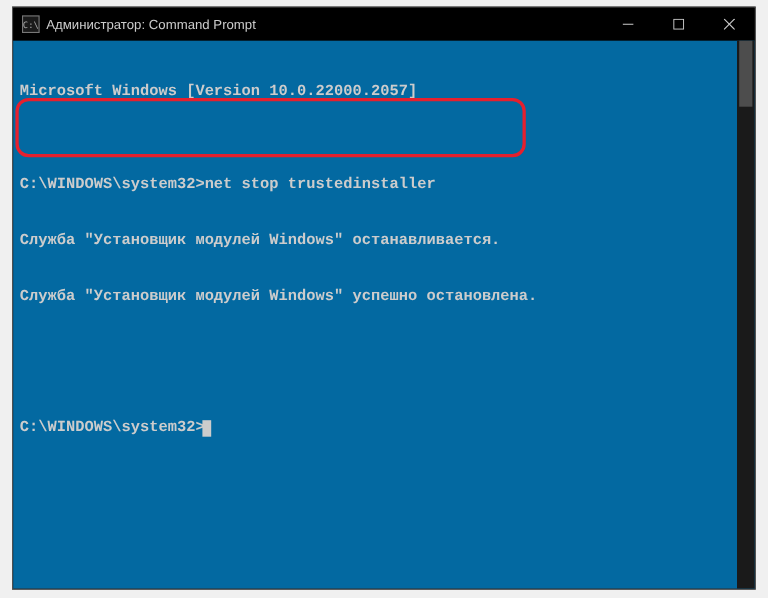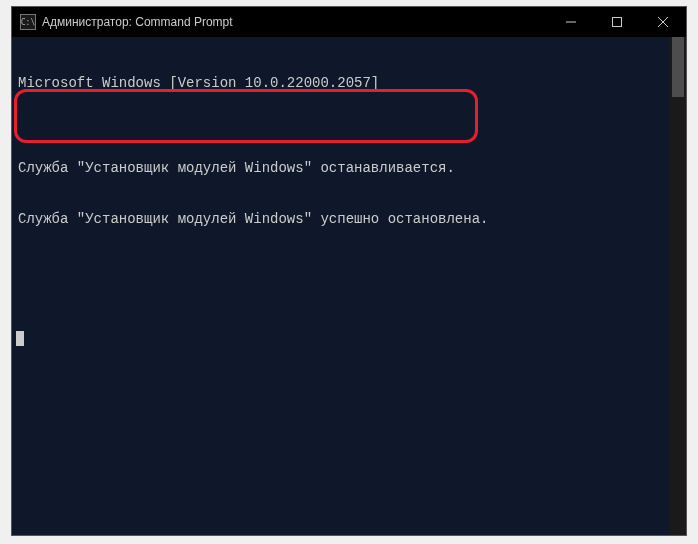--- a/index.html
+++ b/index.html
@@ -49,29 +49,30 @@
     width: 46px;
     height: 30px;
     display: flex;
     align-items: center;
     justify-content: center;
     color: #ccc;
   }
   .winbtn svg { width: 10px; height: 10px; stroke: #ccc; stroke-width: 1; fill: none; }
   .terminal {
     flex: 1;
-    background: #0f172a;
+    background: #0369a1;
     color: #cccccc;
     font-family: Consolas, "Courier New", monospace;
     font-size: 14px;
     line-height: 17px;
     padding: 4px 6px;
     position: relative;
     overflow: hidden;
     white-space: pre;
+    font-weight: bold;
   }
   .terminal .line { white-space: pre; }
   .highlight-box {
     position: absolute;
     border: 3px solid #e5202e;
     border-radius: 12px;
     pointer-events: none;
   }
   .scrollbar {
     position: absolute;
@@ -123,25 +124,26 @@
       <svg viewBox="0 0 10 10">
           <line x1="0" y1="0" x2="10" y2="10"></line>
           <line x1="10" y1="0" x2="0" y2="10"></line>
         </svg>
     </div>
   </div>
 
   <div class="terminal">
     <div class="line">Microsoft Windows [Version 10.0.22000.2057]</div>
     <div class="line"></div>
+    <div class="line">C:\WINDOWS\system32&gt;net stop trustedinstaller</div>
     <div class="line">Служба "Установщик модулей Windows" останавливается.</div>
     <div class="line">Служба "Установщик модулей Windows" успешно остановлена.</div>
     <div class="line"></div>
     <div class="line"></div>
-    <div class="line"><span class="cursor"></span></div>
+    <div class="line"><span>C:\WINDOWS\system32&gt;</span><span class="cursor"></span></div>
 
     <div class="highlight-box" id="hl" style="top: 52px; left: 2px; width: 464px; height: 54px;"></div>
   </div>
 
   <div class="scrollbar">
     <div class="scrollbar-thumb"></div>
   </div>
 
 </div>
 

